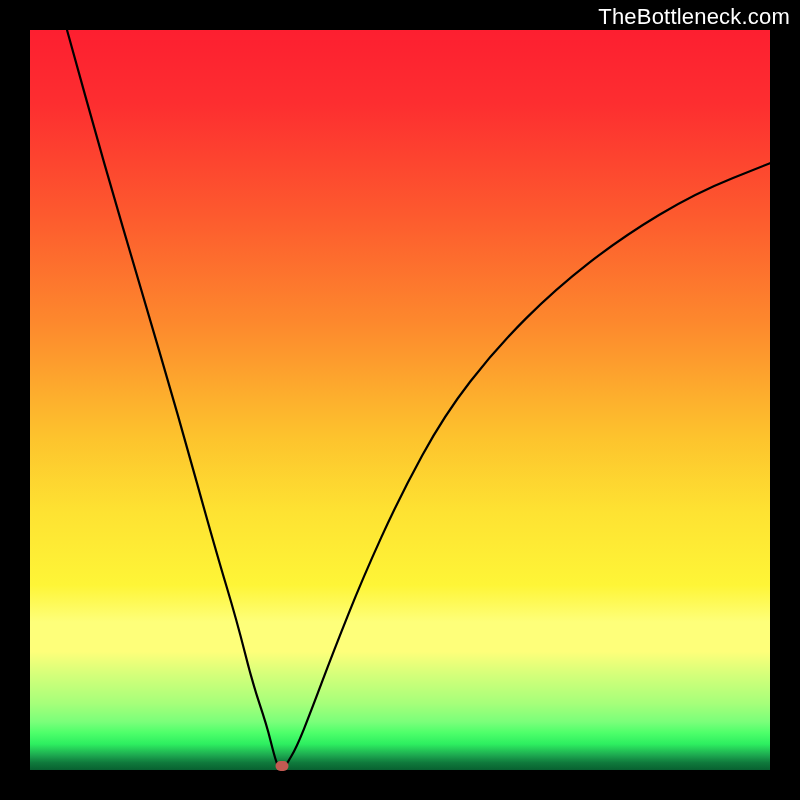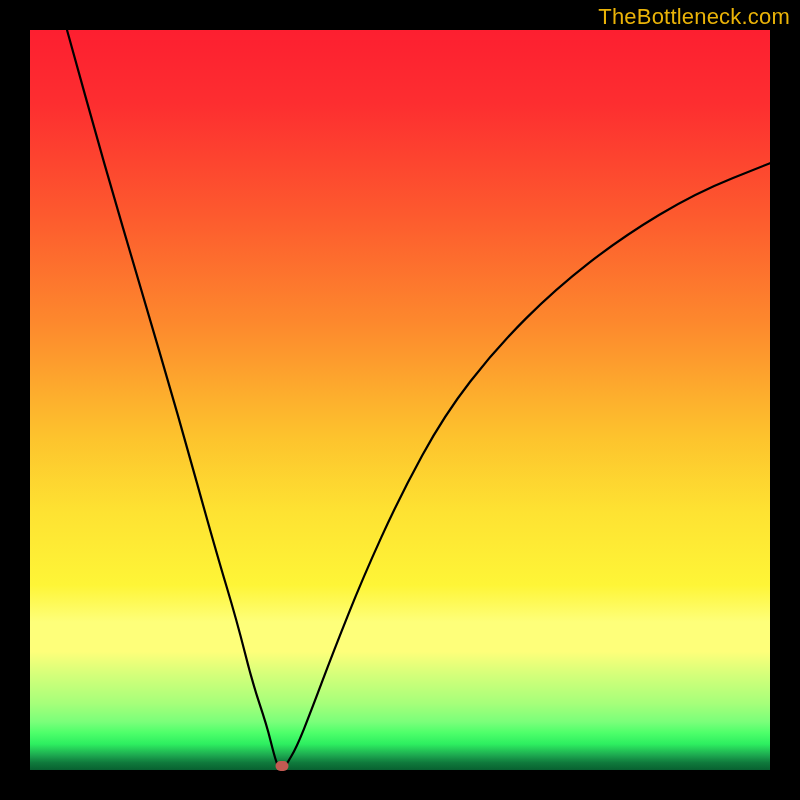--- a/index.html
+++ b/index.html
@@ -16,21 +16,21 @@
     left: 0; top: 0;
     width: 800px; height: 800px;
     background: #000;
   }
   .watermark {
     position: absolute;
     top: 4px;
     right: 10px;
     font-size: 22px;
     letter-spacing: 0.2px;
-    color: #eab308;
+    color: #ffffff;
     font-weight: 400;
     z-index: 5;
     user-select: none;
   }
   .plot {
     position: absolute;
     left: 30px;
     top: 30px;
     width: 740px;
     height: 740px;

